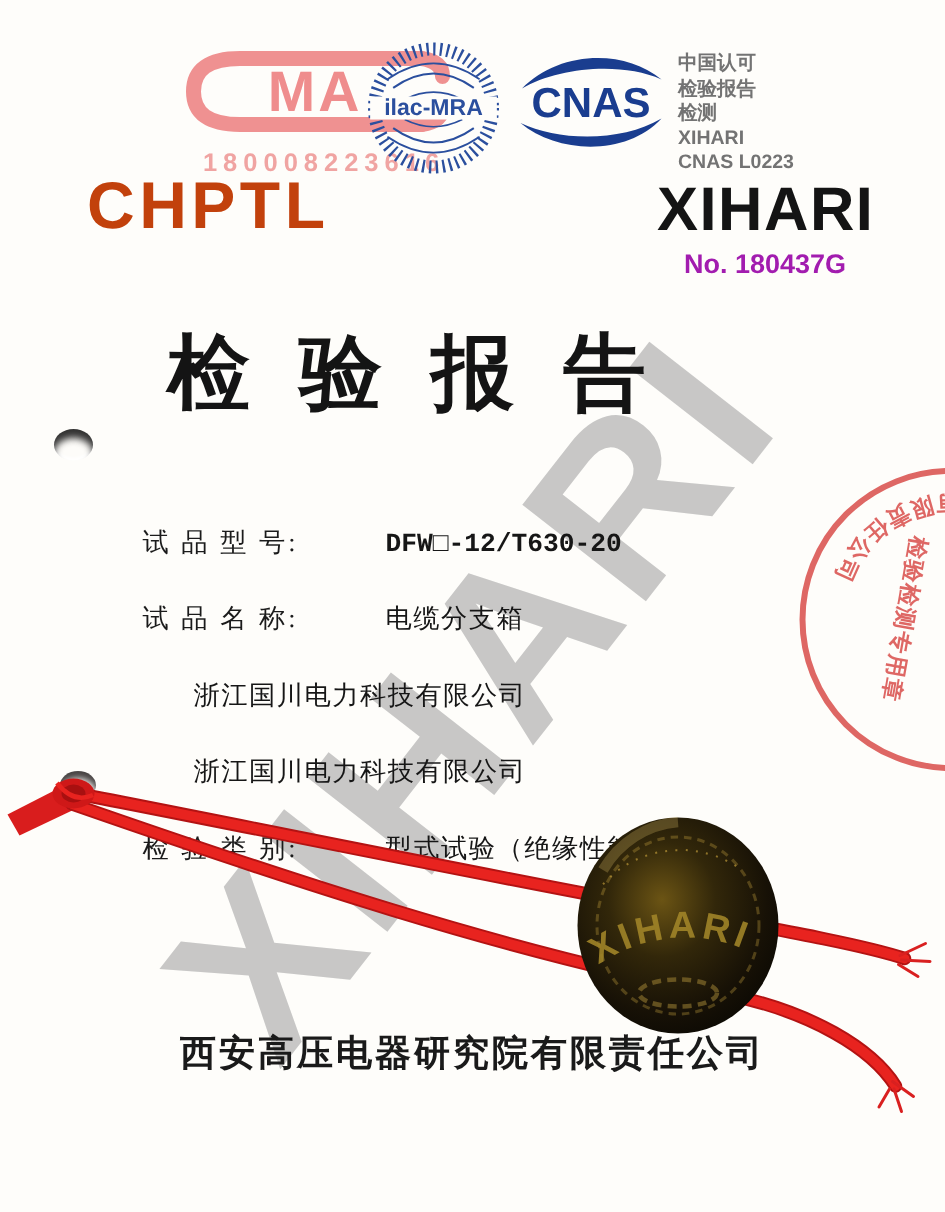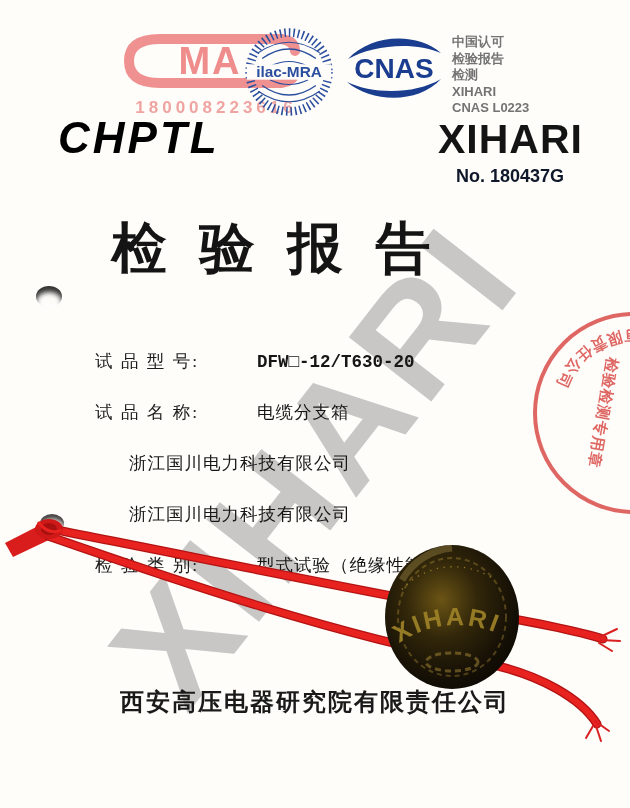--- a/index.html
+++ b/index.html
@@ -18,32 +18,31 @@
   }
   .ilac-svg{position:absolute;left:241px;top:24px;z-index:2;}
   .cnas-svg{position:absolute;left:344px;top:32px;z-index:2;}
   .accred{
     position:absolute;left:452px;top:34px;z-index:2;
     color:#737373;font-size:13px;line-height:16.5px;font-weight:600;
     font-family:"Liberation Sans",sans-serif;
   }
   .chptl{
     position:absolute;left:58px;top:113px;z-index:2;
-    color:#000000;font-size:44px;font-weight:800;letter-spacing:3px;
-    font-family:"Liberation Sans",sans-serif;
-    font-style:italic;
+    color:#c2410c;font-size:44px;font-weight:800;letter-spacing:3px;
+    font-family:"Liberation Sans",sans-serif;
   }
   .xihari{
     position:absolute;left:438px;top:116px;z-index:2;
     color:#141414;font-size:41px;font-weight:800;letter-spacing:1px;
     font-family:"Liberation Sans",sans-serif;
   }
   .report-no{
     position:absolute;left:456px;top:166px;z-index:2;
-    color:#0f172a;font-size:18px;font-weight:600;
+    color:#a21caf;font-size:18px;font-weight:600;
     font-family:"Liberation Sans",sans-serif;
   }
   
   .title{
     position:absolute;left:0;top:212px;width:542px;text-align:center;z-index:2;
     font-size:55px;font-weight:800;color:#141414;margin:0;
   }
   .title span{display:inline-block;letter-spacing:33px;margin-right:-33px;}
   
   .watermark{

